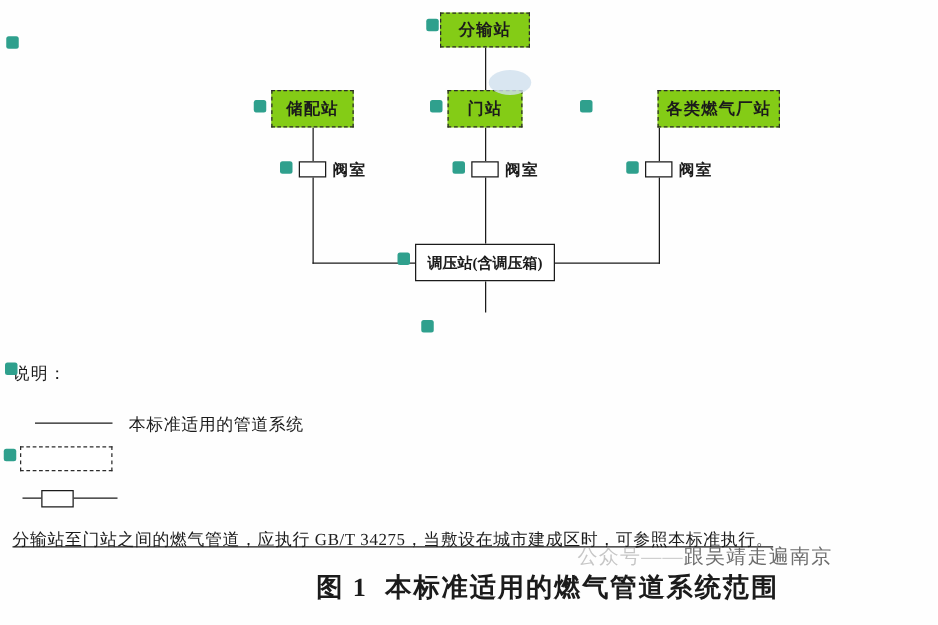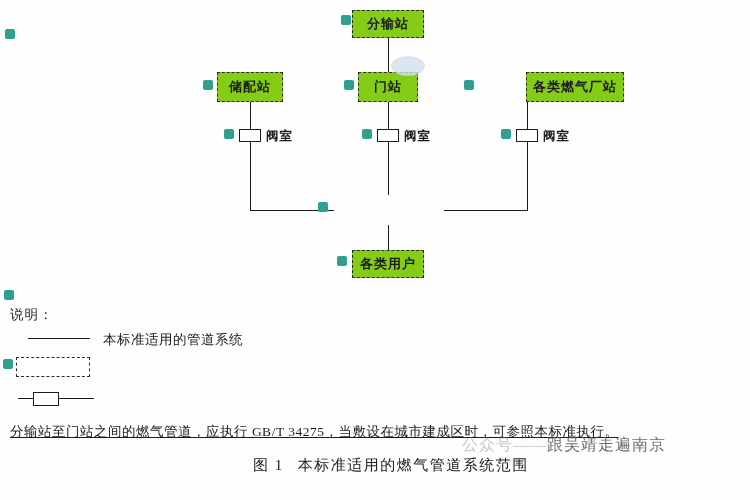--- a/index.html
+++ b/index.html
@@ -12,26 +12,26 @@
         align-items:center;justify-content:center;font-size:12px;font-weight:700;z-index:2;
         box-sizing:border-box;}
   .line{position:absolute;background:#1b1b1b;z-index:1;}
   .valve{position:absolute;width:20px;height:11px;border:1.6px solid #1b1b1b;
          background:#ffffff;z-index:2;box-sizing:content-box;}
   .vlabel{position:absolute;font-size:12.5px;font-weight:700;letter-spacing:1px;z-index:2;}
   .marker{position:absolute;width:10px;height:10px;border-radius:2px;
           background:var(--marker,#2fa08d);z-index:4;}
   .blob{position:absolute;width:34px;height:20px;border-radius:50%;
         background:var(--blob_blue,#cfe0ee);opacity:.8;z-index:3;}
-  .legend-title{position:absolute;font-size:13.5px;letter-spacing:1px;margin-top:16px;}
+  .legend-title{position:absolute;font-size:13.5px;letter-spacing:1px;}
   .legend-label{position:absolute;font-size:13.5px;letter-spacing:.5px;}
   .legend-dashed-rect{position:absolute;border:1.6px dashed #2b2b2b;background:#ffffff;
         box-sizing:border-box;}
   .note{position:absolute;font-size:13.5px;letter-spacing:.5px;white-space:nowrap;}
-  .caption{position:absolute;font-size:15px;font-weight:400;letter-spacing:1.5px;z-index:6;
+  .caption{position:absolute;font-size:21px;font-weight:700;letter-spacing:1.5px;z-index:6;
            white-space:nowrap;}
   .caption .gap{display:inline-block;width:14px;}
   .watermark{position:absolute;font-size:16px;z-index:5;white-space:nowrap;letter-spacing:1px;}
   .watermark .wm-prefix{color:var(--watermark_gray,#9a9a9a);opacity:.55;}
   .watermark .wm-name{color:#6e6e6e;}
 </style>
 </head>
 <body>
 
 <div class="page">
@@ -62,26 +62,26 @@
   <div class="vlabel" style="left:266px;top:128px;">阀室</div>
   <div class="vlabel" style="left:404px;top:128px;">阀室</div>
   <div class="vlabel" style="left:543px;top:128px;">阀室</div>
 
   <div class="line" style="left:250px;top:141px;width:1px;height:70px;"></div>
   <div class="line" style="left:388px;top:141px;width:1px;height:54px;"></div>
   <div class="line" style="left:527px;top:141px;width:1px;height:70px;"></div>
   <div class="line" style="left:250px;top:210px;width:84px;height:1px;"></div>
   <div class="line" style="left:444px;top:210px;width:84px;height:1px;"></div>
 
+  <div class="sbox" style="left:332px;top:195px;width:112px;height:30px;">
+    <span>调压站(含调压箱)</span>
+  </div>
 
   <div class="line" style="left:388px;top:225px;width:1px;height:25px;"></div>
 
-  <div class="dbox" style="left:352px;top:250px;width:72px;height:28px;">
-    <span>各类用户</span>
-  </div>
 
   <div class="legend-title" style="left:10px;top:290px;">说明：</div>
 
   <div class="line" style="left:28px;top:338px;width:62px;height:1.4px;"></div>
   <div class="legend-label" style="left:103px;top:331px;text-align:right;">本标准适用的管道系统</div>
 
   <div class="legend-dashed-rect" style="left:16px;top:357px;width:74px;height:20px;"></div>
 
   <div class="line" style="left:18px;top:398px;width:76px;height:1.4px;"></div>
   <div class="valve" style="left:33px;top:392px;width:24px;height:12px;"></div>

